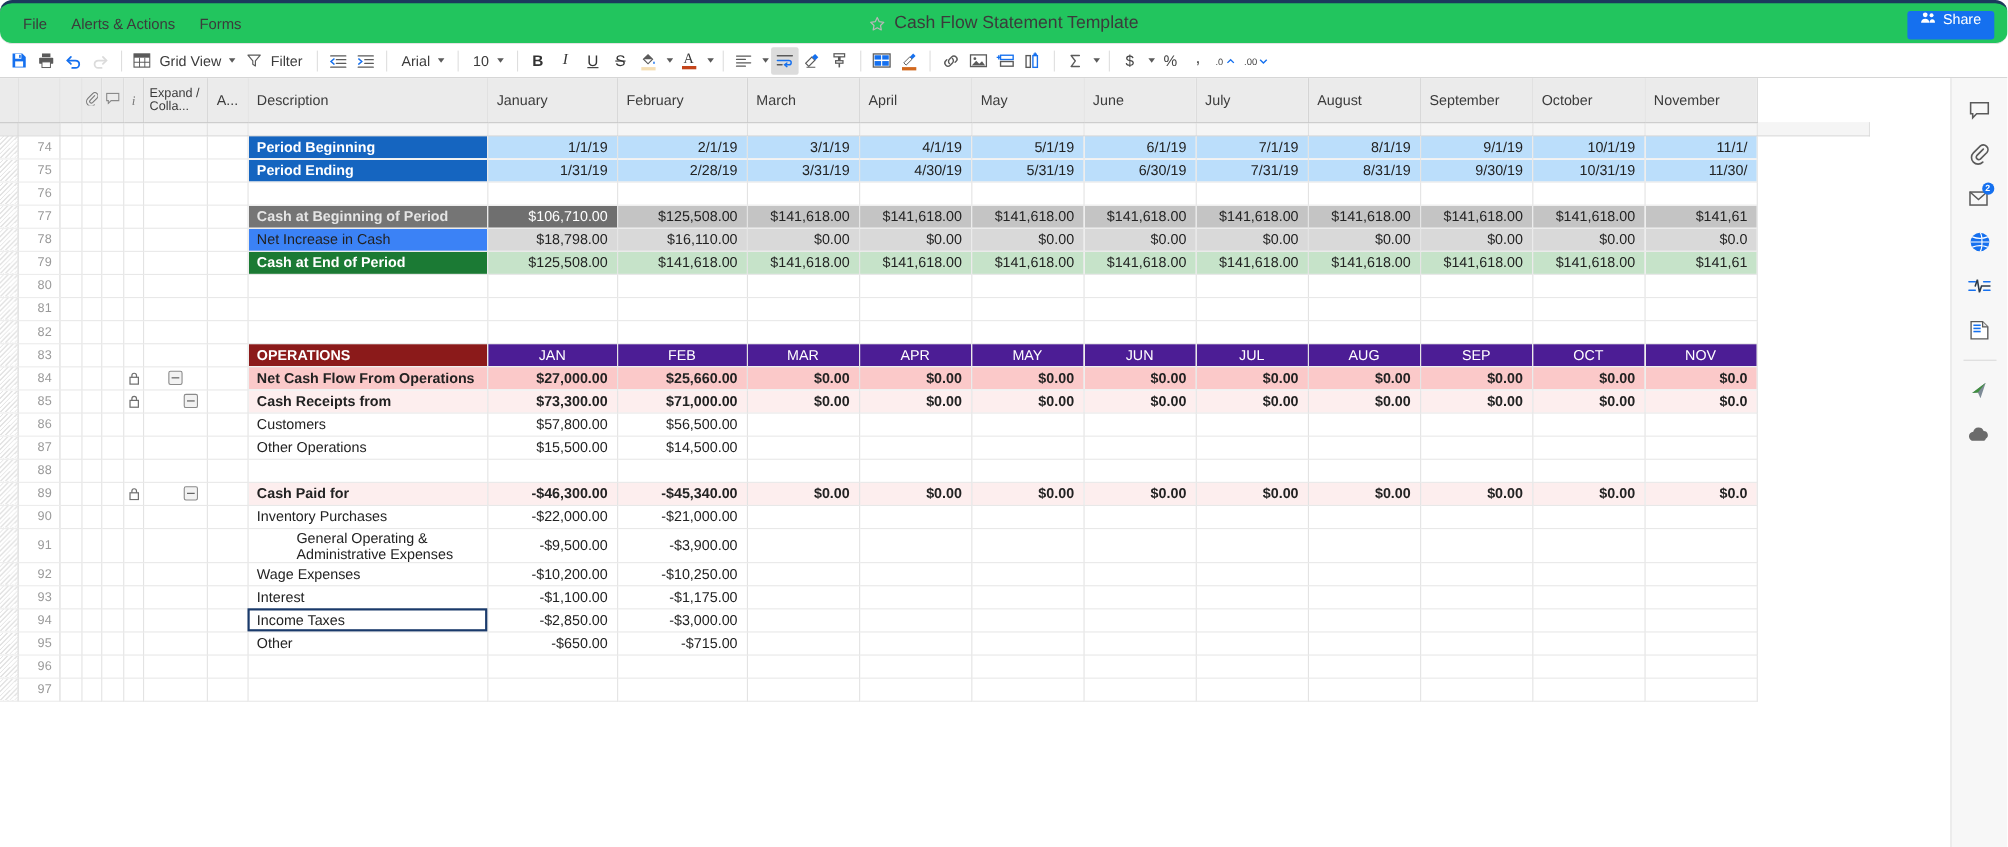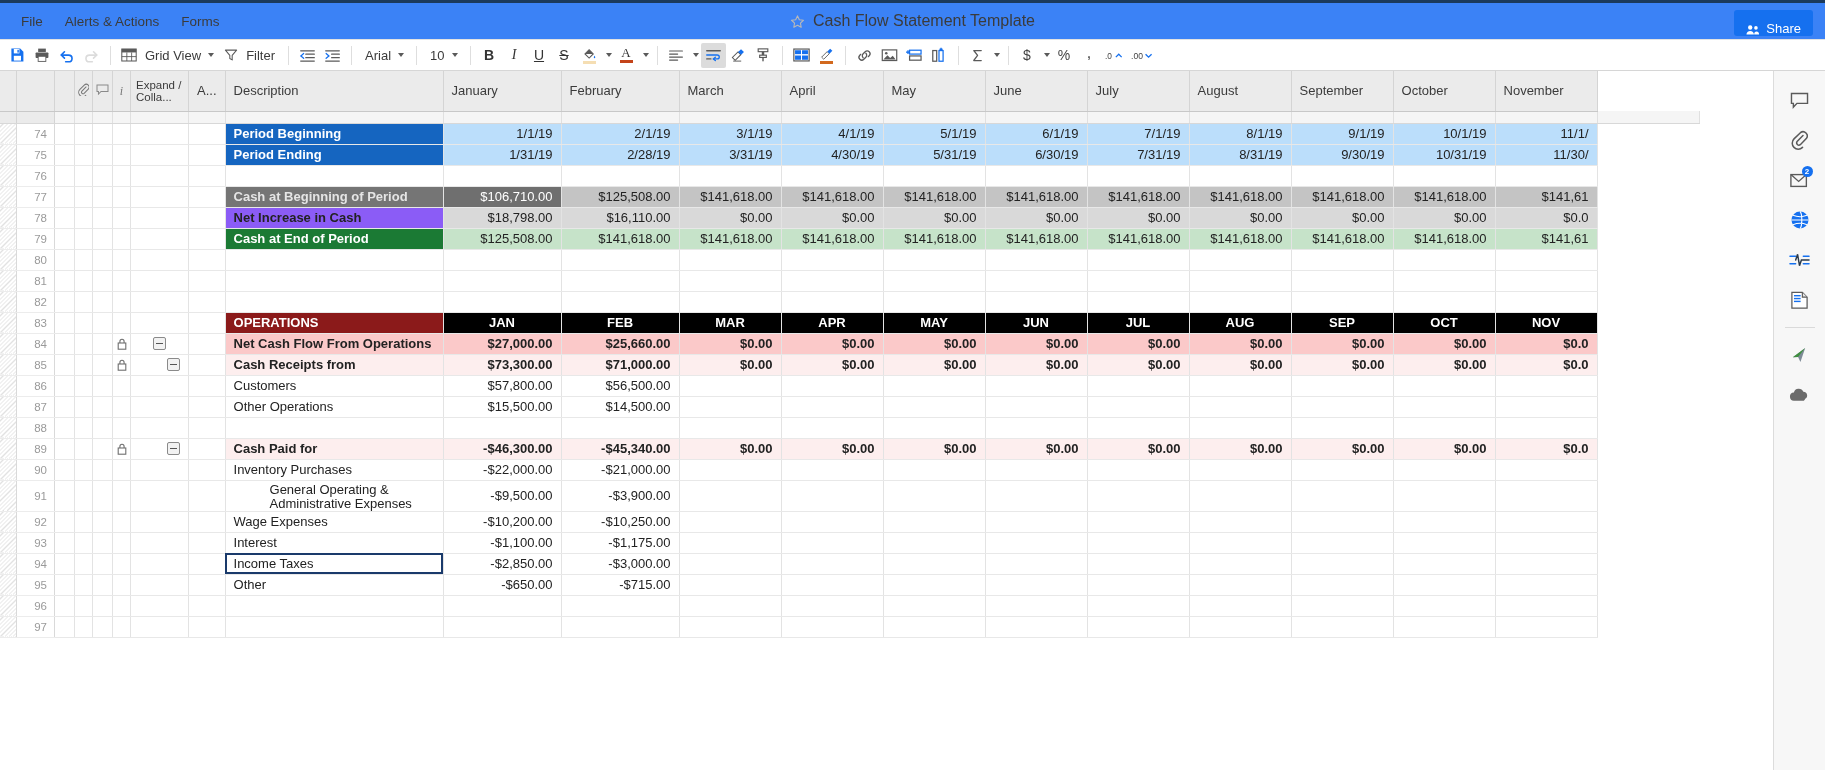--- a/index.html
+++ b/index.html
@@ -9,45 +9,46 @@
     overflow: hidden;
     font-family: "Liberation Sans", sans-serif;
     background: #fff;
     -webkit-font-smoothing: antialiased;
   }
   #app { width: 1825px; height: 770px; position: relative; display: flex; flex-direction: column; }
 
   
   .topbar {
     height: 40px; min-height: 40px;
-    background: #3b82f6;
+    background: #22c55e;
     border-bottom: 1px solid #e3e3e3;
     display: flex; align-items: center;
     position: relative;
     border-top: 3px solid #1b3a5c;
+    border-radius: 11px;
   }
   .menu-items { display: flex; align-items: center; padding-left: 10px; gap: 0px; }
   .menu-item {
     font-size: 13.5px; color: #3b3b3b;
     padding: 6px 11px; cursor: default;
     white-space: nowrap;
   }
   .doc-title-wrap {
     position: absolute; left: 0; right: 0; top: 0; bottom: 0;
     display: flex; align-items: center; justify-content: center;
     pointer-events: none;
   }
   .doc-title-inner { display: flex; align-items: center; gap: 8px; pointer-events: auto; }
   .star-icon { width: 15px; height: 15px; display: block; }
   .doc-title { font-size: 16px; color: #3b3b3b; white-space: nowrap; }
   .share-btn {
     position: absolute; right: 12px; top: 7px;
     height: 26px; background: #0d6efd; background: #1570ef;
     color: #fff; border: none; border-radius: 3px;
-    display: flex; align-items: flex-end; gap: 6px;
+    display: flex; align-items: flex-start; gap: 6px;
     padding: 0 12px; font-size: 13px; cursor: pointer;
     font-family: "Liberation Sans", sans-serif;
   }
   .share-btn svg { display: block; }
 
   
   .toolbar {
     height: 31px; min-height: 31px;
     background: #fff;
     border-bottom: 1px solid #d6d6d6;
@@ -149,25 +150,25 @@
   td.center { text-align: center; }
   td.desc { text-align: left; }
 
   
   .c-blue { background: #1565C0; color: #fff; font-weight: bold; }
   .c-lightblue { background: #bbdefb; color: #222; text-align: center; }
   .c-gray-dark { background: #757575; color: #e5e5e5; font-weight: bold; margin-left: 28px; }
   .c-gray-mid { background: #c4c4c4; color: #222; }
   .c-gray-mid-sel { background: #6f6f6f; color: #fff; font-weight: normal; }
   .c-gray-light { background: #d9d9d9; color: #222; margin-left: 44px; }
-  .c-gray-label { background: #8b5cf6; color: #222; font-weight: bold; }
+  .c-gray-label { background: #3b82f6; color: #222; font-weight: normal; }
   .c-green-dark { background: #1B7A34; color: #fff; font-weight: bold; }
   .c-green-light { background: #c6e3c9; color: #222; }
   .c-darkred { background: #8B1A1A; color: #fff; font-weight: bold; }
-  .c-darkred-c { background: #000000; color: #fff; font-weight: bold; text-align: center; }
+  .c-darkred-c { background: #4c1d95; color: #fff; font-weight: normal; text-align: center; }
   .c-pink { background: #fbc9c9; color: #222; font-weight: bold; }
   .c-pinkest { background: #fdeeee; color: #222; font-weight: bold; }
 
   td.wrapcell { white-space: normal; line-height: 14px; font-size: 13px; padding-top: 2px; }
 
   
   td.selected {
     outline: 2px solid #1a3a6b;
     outline-offset: -2px;
     position: relative;

